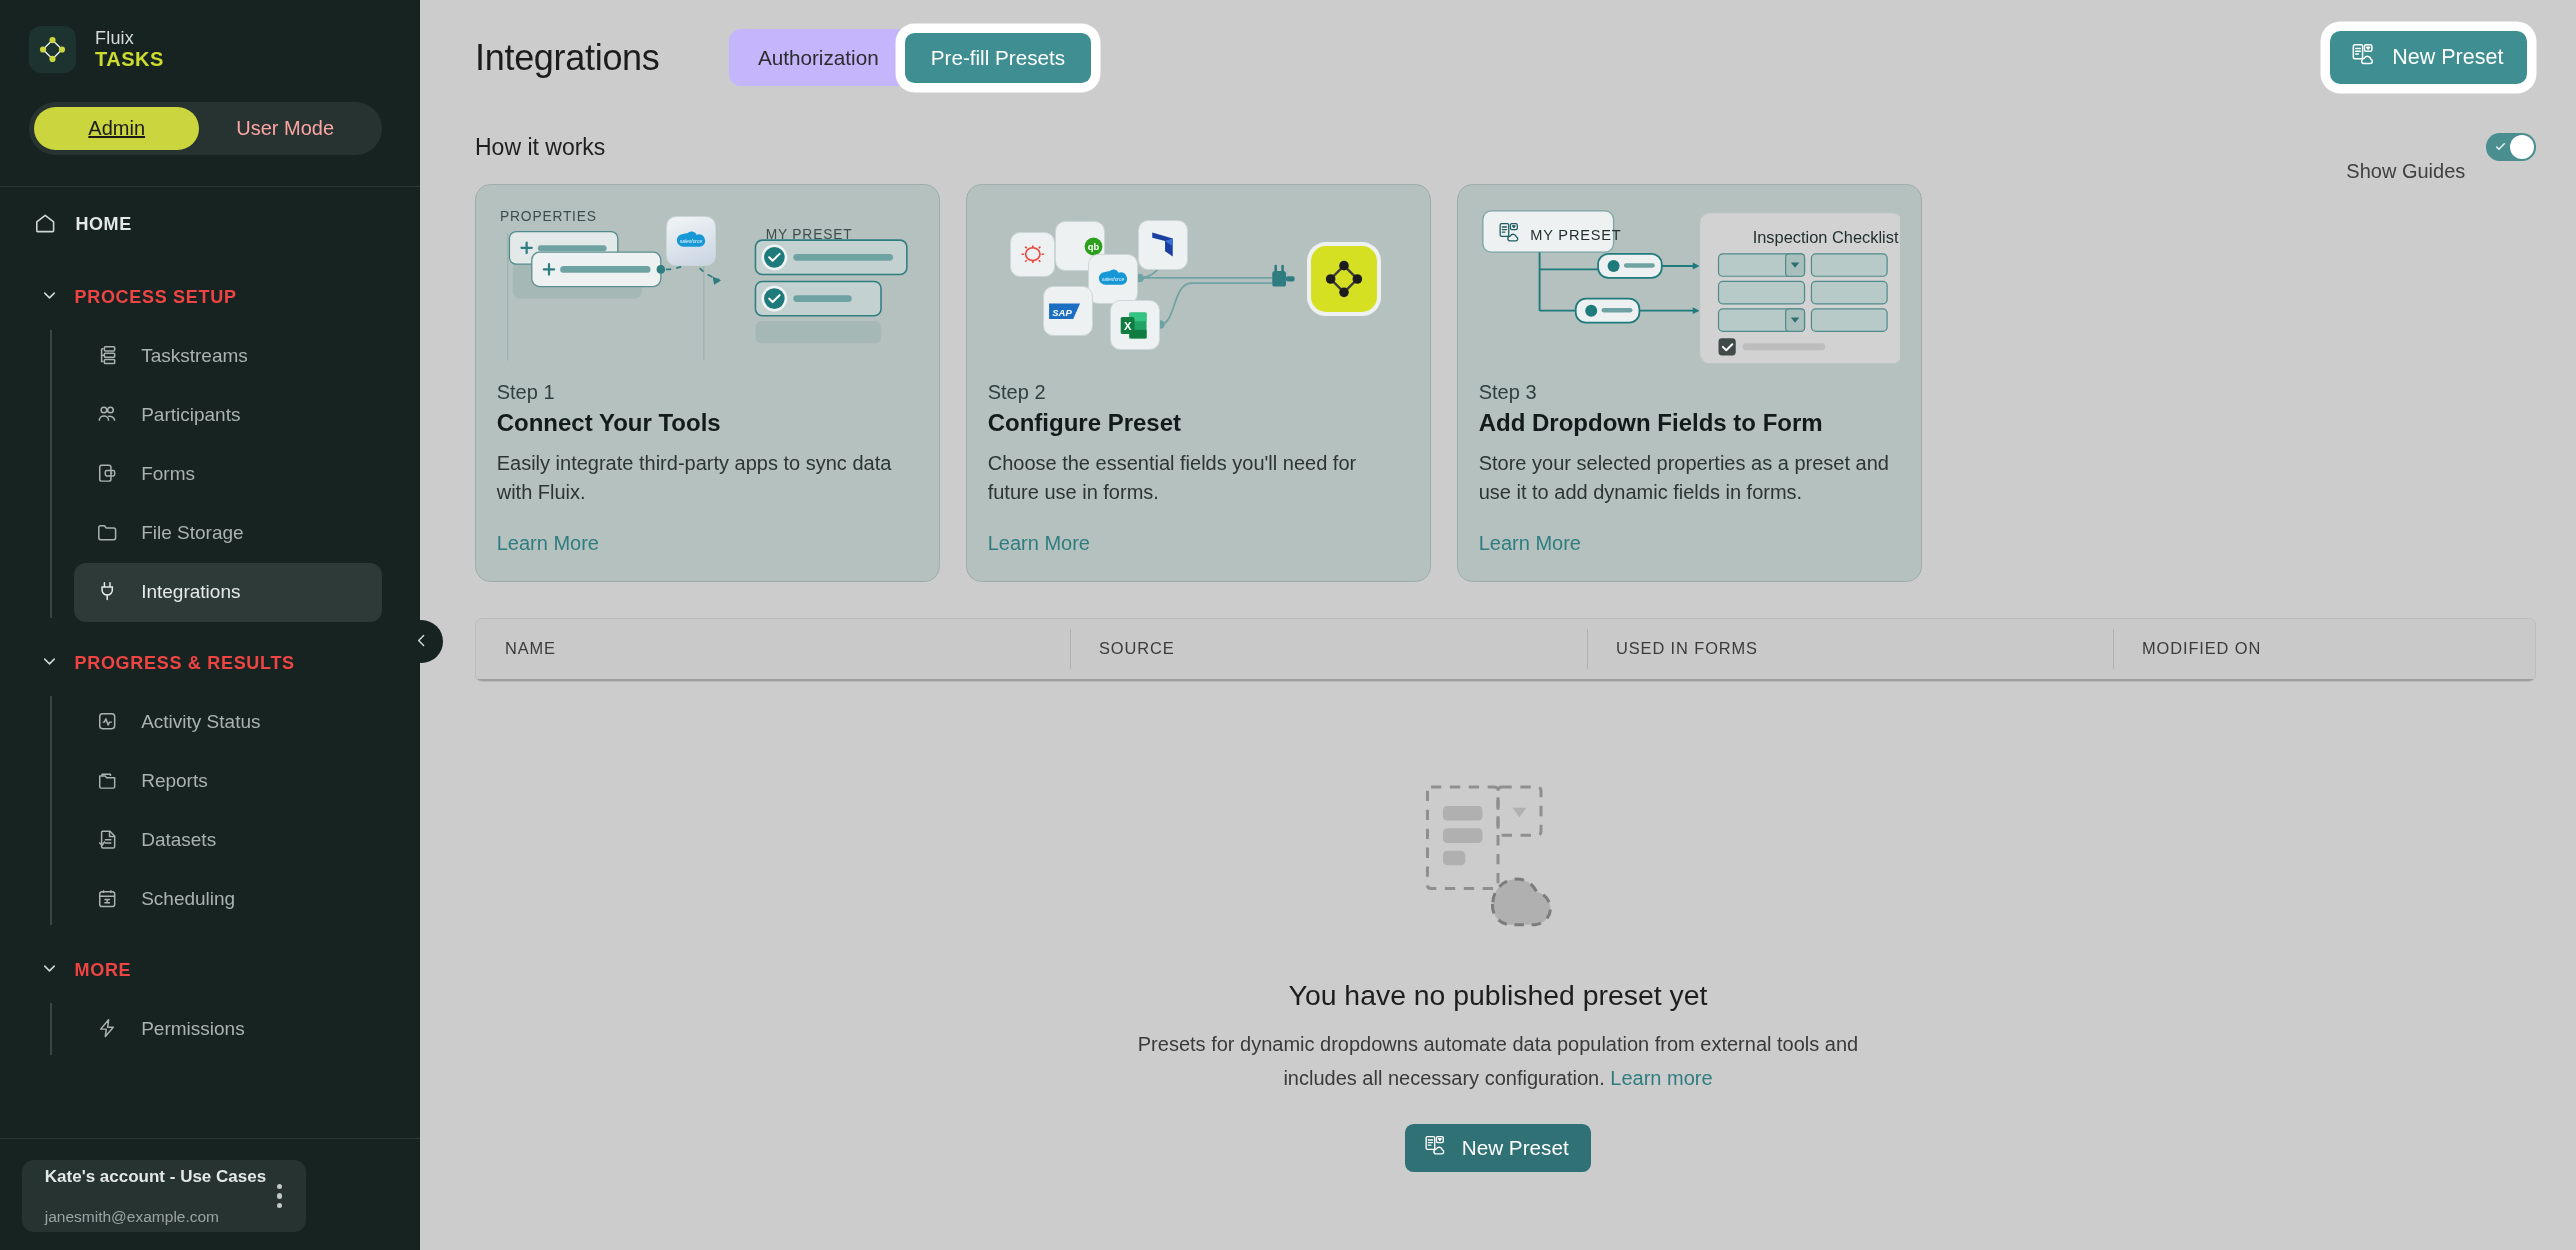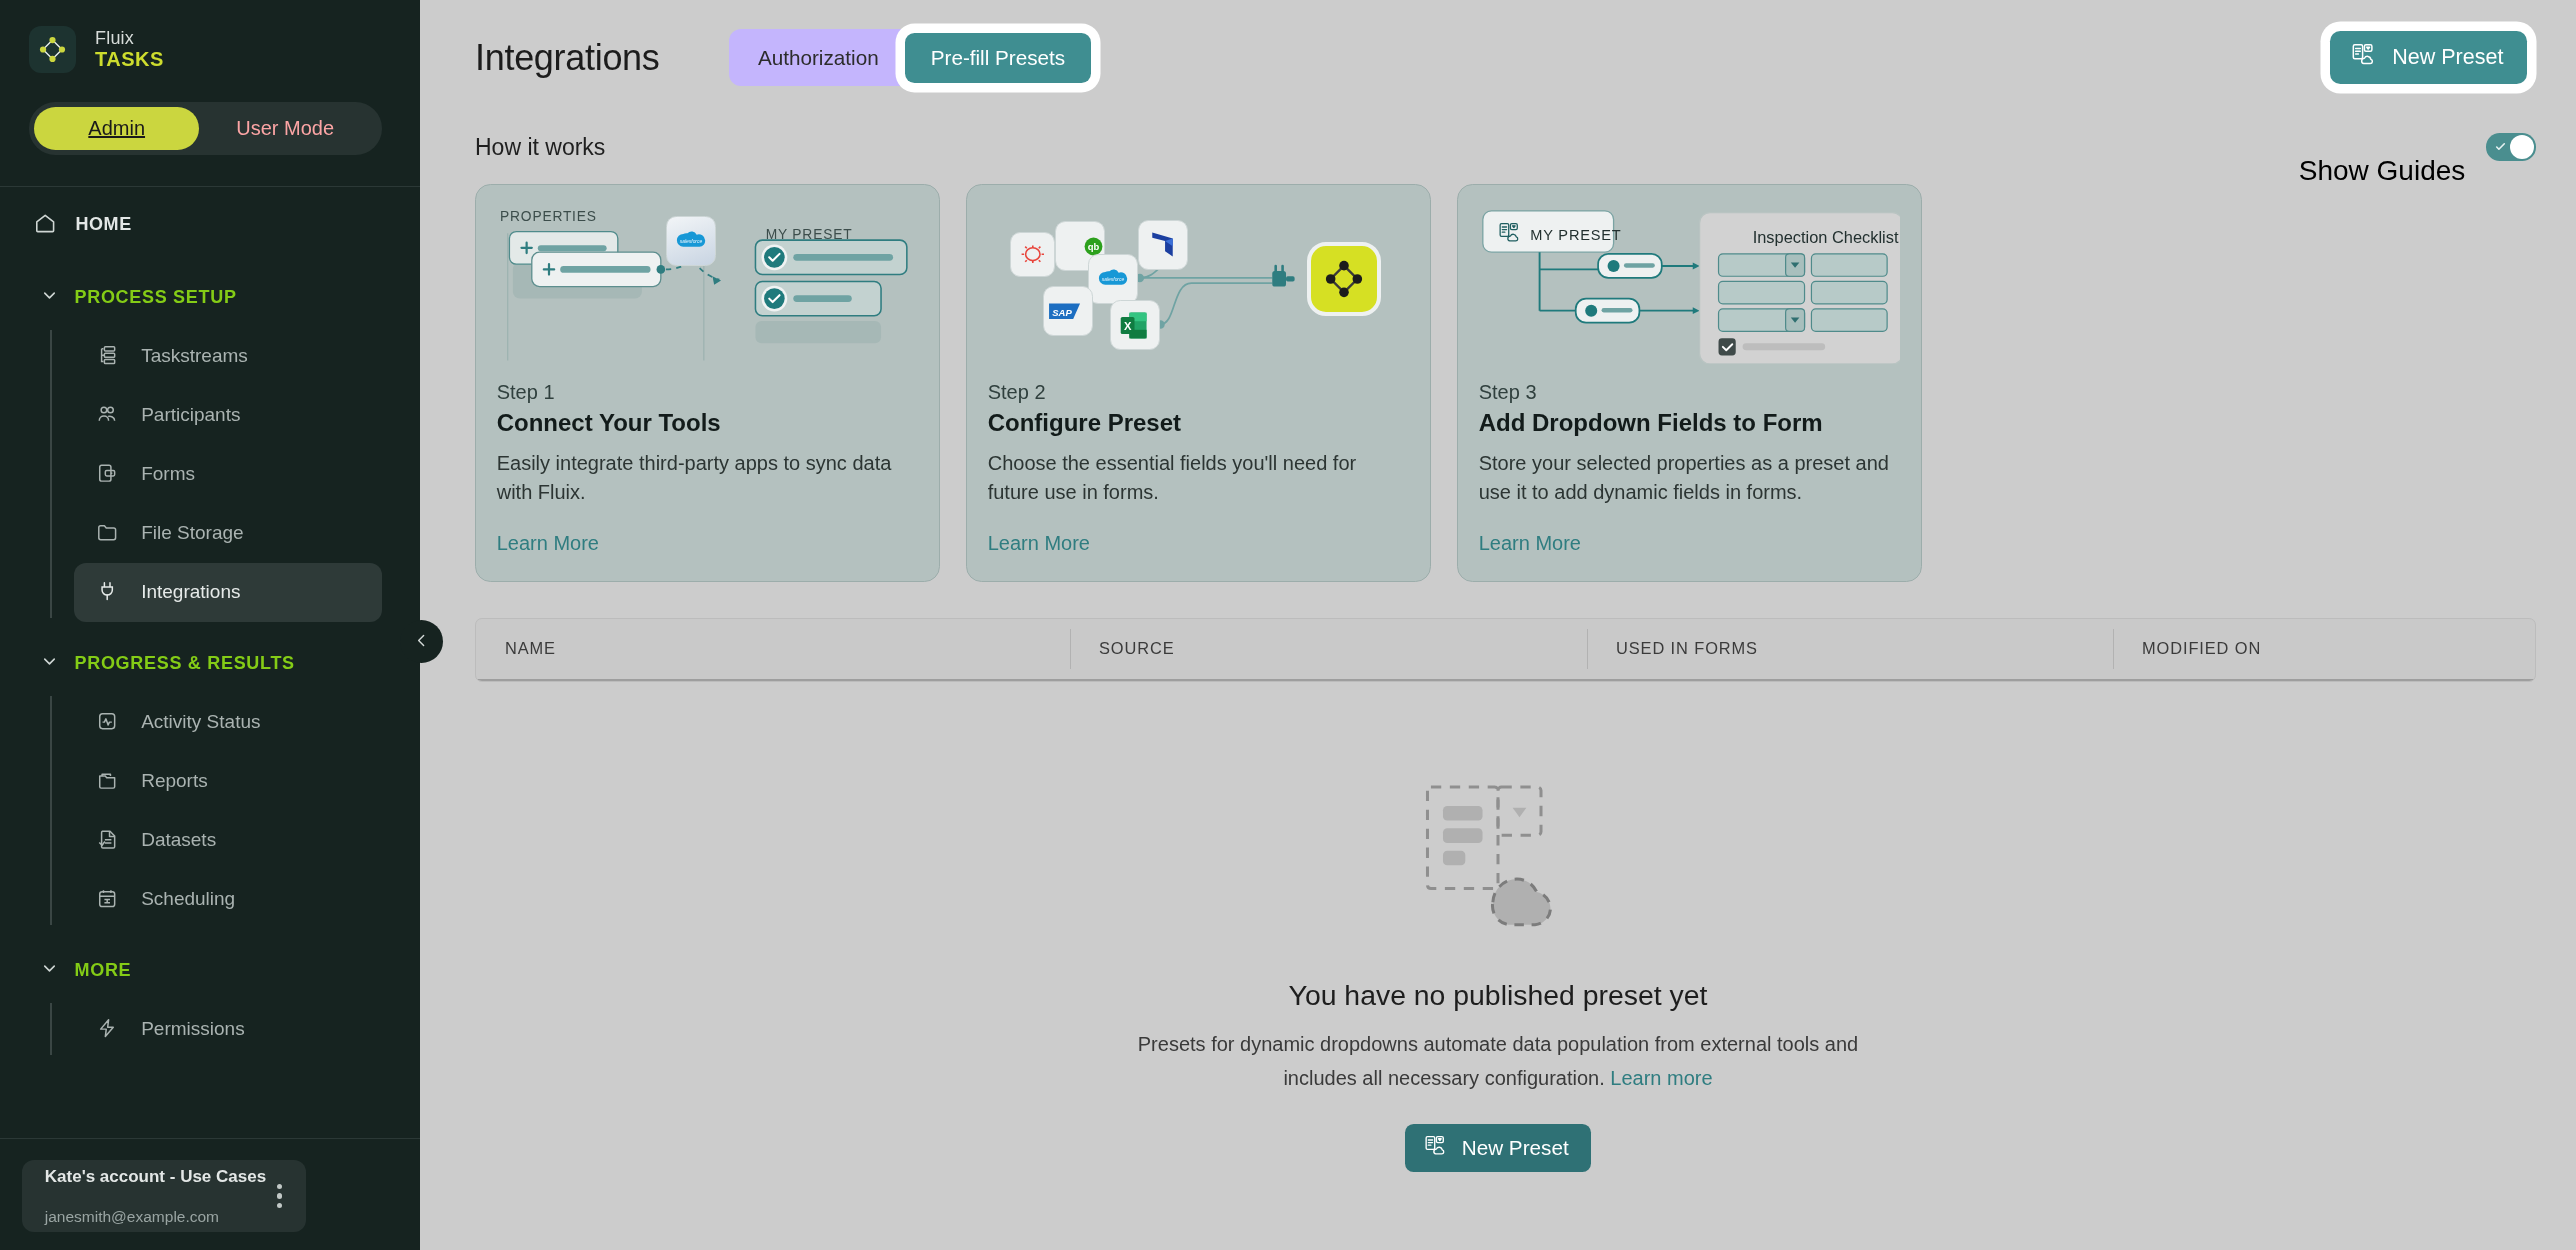--- a/index.html
+++ b/index.html
@@ -45,21 +45,21 @@
   .nav { padding-top: 6.9px; }
   .nav-top {
     display: flex; align-items: center; gap: 19px;
     padding: 0 0 0 34px; height: 62px; cursor: pointer;
   }
   .nav-top .lbl { color: #e3e7e6; font-size: 18px; font-weight: 700; letter-spacing: 0.6px; }
   .grp-head {
     display: flex; align-items: center; gap: 15.5px;
     padding: 0 0 0 40px; height: 59px; cursor: pointer; margin-top: 12px;
   }
-  .grp-head .lbl { color: #84cc16; font-size: 18px; font-weight: 700; letter-spacing: 0.7px;}
+  .grp-head .lbl { color: #ef4444; font-size: 18px; font-weight: 700; letter-spacing: 0.7px;}
   .grp-items { position: relative; margin-left: 50px; padding-left: 24px; }
   .grp-items::before {
     content: ""; position: absolute; left: 0; top: 3.4px; bottom: 3.4px;
     width: 1.7px; background: #3a4644;
   }
   .nav-item {
     display: flex; align-items: center; gap: 22.4px;
     height: 59px; padding-left: 22.4px; margin-right: 38px;
     border-radius: 12px; cursor: pointer;
   }
@@ -112,21 +112,21 @@
     display: flex; align-items: center; gap: 15.5px;
     height: 53px; padding: 0 24px 0 20.7px; border-radius: 10.3px;
     background: #3f8e91; color: #fff; font-size: 21.5px; cursor: pointer;
     box-shadow: 0 0 0 9.5px #ffffff; margin-right: 8.6px;
   }
 
   .content { padding: 0 40px 0 55px; }
   .hiw-row { display: flex; align-items: center; justify-content: space-between; height: 64px;}
   .hiw-title { font-size: 23px; color: #1f1f1f; }
   .guides { display: flex; align-items: center; gap: 20.7px; }
-  .guides .lbl { font-size: 28px; color: #000000; margin-top: 48px; }
+  .guides .lbl { font-size: 20px; color: #404040; margin-top: 48px; }
   .toggle {
     width: 50px; height: 27.6px; border-radius: 13.8px; background: #4a8e8f;
     position: relative; cursor: pointer; display:flex; align-items:center;
   }
   .toggle .chk { position:absolute; left: 7.8px; top: 6.9px; }
   .toggle .knob {
     position: absolute; right: 1.7px; top: 1.7px; width: 24px; height: 24px;
     border-radius: 50%; background: #ffffff;
   }
 

